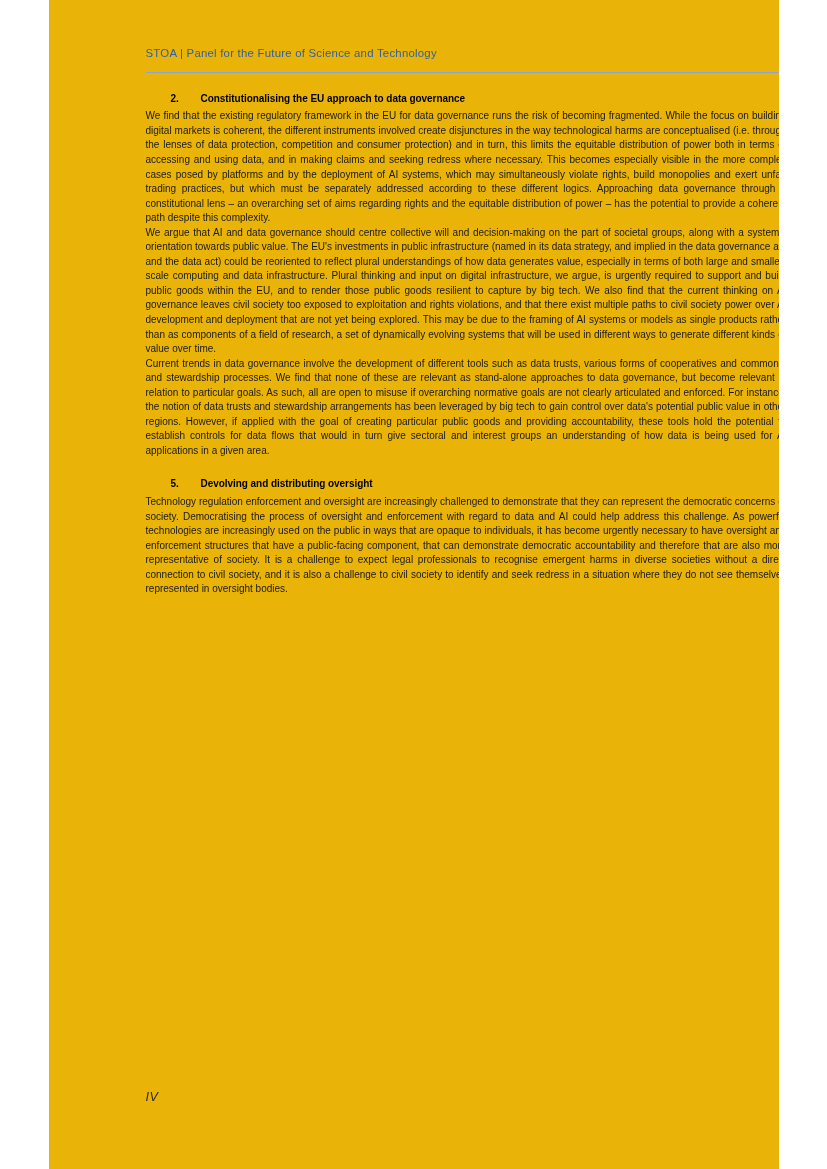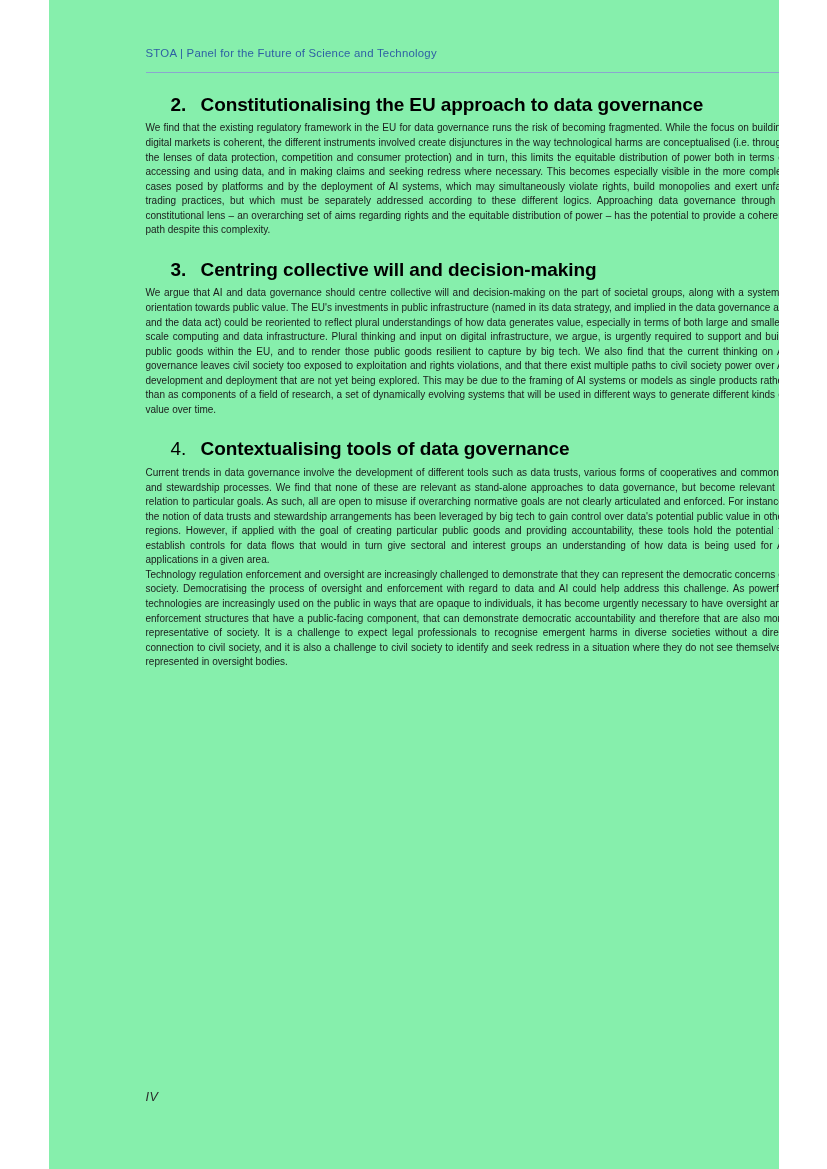--- a/index.html
+++ b/index.html
@@ -10,21 +10,21 @@
   }
   body {
     font-family: "Liberation Sans", "DejaVu Sans", sans-serif;
     color: #1a1a1a;
   }
   .page {
     position: relative;
     width: 730px;
     height: 1169px;
     margin: 0 auto;
-    background: #86efac;
+    background: #eab308;
     box-sizing: border-box;
     overflow: hidden;
   }
   .content {
     position: absolute;
     left: 97px;
     top: 0;
     width: 641px;
   }
 
@@ -46,21 +46,21 @@
 
   
   .section {
     margin-top: 0;
   }
   .heading {
     display: block;
     margin-top: 19px;
     margin-bottom: 4px;
     padding-left: 25px;
-    font-size: 19px;
+    font-size: 10px;
     line-height: 1.35;
     color: #000000;
     letter-spacing: -0.005em;
   }
   .heading .num {
     display: inline-block;
     width: 30px;
     font-weight: bold;
   }
   .heading .num.light {
@@ -102,33 +102,30 @@
     <div class="header-rule"></div>
 
     <div class="section">
       <div class="heading">
         <span class="num">2.</span><span class="title">Constitutionalising the EU approach to data governance</span>
       </div>
       <p class="para">We find that the existing regulatory framework in the EU for data governance runs the risk of becoming fragmented. While the focus on building digital markets is coherent, the different instruments involved create disjunctures in the way technological harms are conceptualised (i.e. through the lenses of data protection, competition and consumer protection) and in turn, this limits the equitable distribution of power both in terms of accessing and using data, and in making claims and seeking redress where necessary. This becomes especially visible in the more complex cases posed by platforms and by the deployment of AI systems, which may simultaneously violate rights, build monopolies and exert unfair trading practices, but which must be separately addressed according to these different logics. Approaching data governance through a constitutional lens – an overarching set of aims regarding rights and the equitable distribution of power – has the potential to provide a coherent path despite this complexity.</p>
     </div>
 
     <div class="section">
-      <div class="heading">
-        <span class="num">3.</span><span class="title">Centring collective will and decision-making</span>
-      </div>
       <p class="para">We argue that AI and data governance should centre collective will and decision-making on the part of societal groups, along with a systemic orientation towards public value. The EU's investments in public infrastructure (named in its data strategy, and implied in the data governance act and the data act) could be reoriented to reflect plural understandings of how data generates value, especially in terms of both large and smaller-scale computing and data infrastructure. Plural thinking and input on digital infrastructure, we argue, is urgently required to support and build public goods within the EU, and to render those public goods resilient to capture by big tech. We also find that the current thinking on AI governance leaves civil society too exposed to exploitation and rights violations, and that there exist multiple paths to civil society power over AI development and deployment that are not yet being explored. This may be due to the framing of AI systems or models as single products rather than as components of a field of research, a set of dynamically evolving systems that will be used in different ways to generate different kinds of value over time.</p>
     </div>
 
     <div class="section">
-      <div class="heading">
-        <span class="num light">4.</span><span class="title">Contextualising tools of data governance</span>
-      </div>
       <p class="para">Current trends in data governance involve the development of different tools such as data trusts, various forms of cooperatives and commons, and stewardship processes. We find that none of these are relevant as stand-alone approaches to data governance, but become relevant in relation to particular goals. As such, all are open to misuse if overarching normative goals are not clearly articulated and enforced. For instance, the notion of data trusts and stewardship arrangements has been leveraged by big tech to gain control over data's potential public value in other regions. However, if applied with the goal of creating particular public goods and providing accountability, these tools hold the potential to establish controls for data flows that would in turn give sectoral and interest groups an understanding of how data is being used for AI applications in a given area.</p>
     </div>
 
     <div class="section">
+      <div class="heading">
+        <span class="num">5.</span><span class="title">Devolving and distributing oversight</span>
+      </div>
       <p class="para">Technology regulation enforcement and oversight are increasingly challenged to demonstrate that they can represent the democratic concerns of society. Democratising the process of oversight and enforcement with regard to data and AI could help address this challenge. As powerful technologies are increasingly used on the public in ways that are opaque to individuals, it has become urgently necessary to have oversight and enforcement structures that have a public-facing component, that can demonstrate democratic accountability and therefore that are also more representative of society. It is a challenge to expect legal professionals to recognise emergent harms in diverse societies without a direct connection to civil society, and it is also a challenge to civil society to identify and seek redress in a situation where they do not see themselves represented in oversight bodies.</p>
     </div>
 
   </div>
 
   <div class="footer-page-number">IV</div>
 </div>
 
 </body></html>

